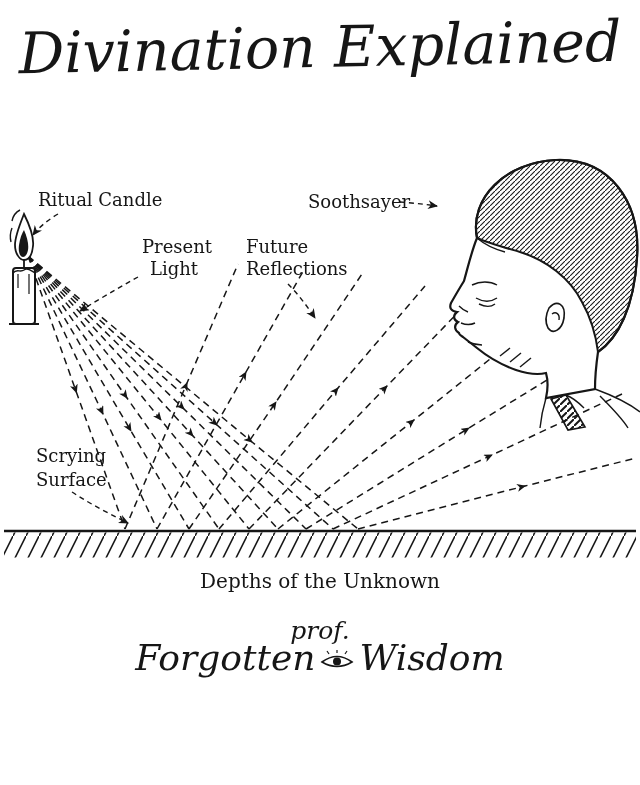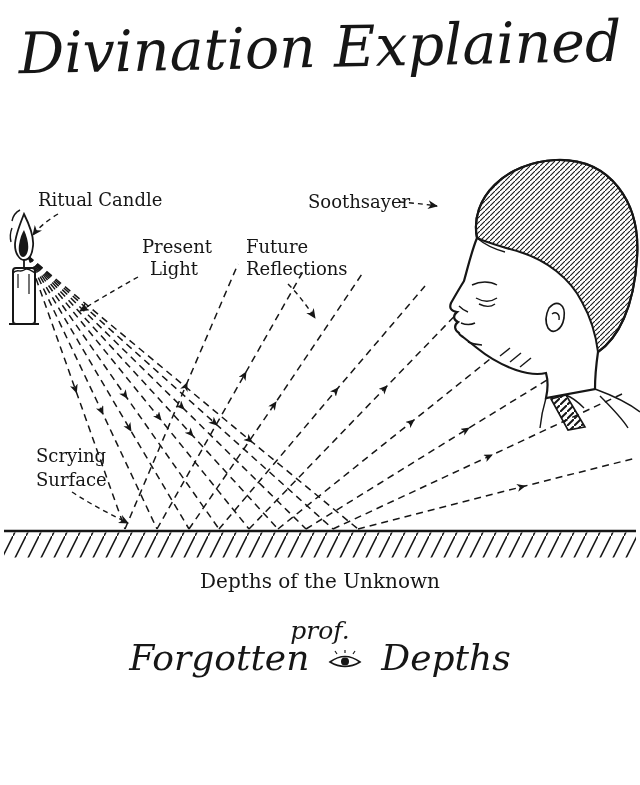--- a/index.html
+++ b/index.html
@@ -19,21 +19,21 @@
   .ray{stroke:#161616;stroke-width:1.5;fill:none;stroke-dasharray:7 5;marker-mid:url(#arrowMid)}
   .ptr{stroke:#161616;stroke-width:1.4;fill:none;stroke-dasharray:5 4;marker-end:url(#arrowEnd)}
   .outline{stroke:#161616;stroke-width:2.2;fill:#ffffff}
   .thin{stroke:#161616;stroke-width:1.4;fill:none}
   .sig{
     position:absolute;top:616px;left:0;width:640px;text-align:center;
     font-style:italic;color:#161616;
   }
   .sig-prof{font-size:25px;margin-bottom:-8px}
   .sig-name{font-size:49px;letter-spacing:2px;line-height:1.1}
-  .sig-wisdom{font-size:36px;display:flex;justify-content:center;align-items:center;gap:18px;margin-top:-2px}
+  .sig-wisdom{font-size:36px;display:flex;justify-content:center;align-items:center;gap:4px;margin-top:-2px}
   .eye-wrap{display:inline-block;position:relative;top:2px}
 </style>
 </head>
 <body>
 
 <div class="title">Divination Explained</div>
 
 <svg class="diagram" width="640" height="470" viewBox="0 0 640 470" xmlns="http://www.w3.org/2000/svg">
   <defs>
     <marker id="arrowEnd" markerUnits="userSpaceOnUse" markerWidth="11" markerHeight="10" refX="9" refY="4.5" orient="auto">
@@ -152,15 +152,15 @@
     <span>Forgotten</span>
     <span class="eye-wrap">
       <svg width="36" height="22" viewBox="0 0 36 22">
         <path d="M3,12 Q18,1 33,12 Q18,21 3,12 Z" fill="none" stroke="#161616" stroke-width="1.6"></path>
         <circle cx="18" cy="11.5" r="4" fill="#161616"></circle>
         <line x1="10" y1="4" x2="8" y2="1" stroke="#161616" stroke-width="1.2"></line>
         <line x1="18" y1="3" x2="18" y2="0" stroke="#161616" stroke-width="1.2"></line>
         <line x1="26" y1="4" x2="28" y2="1" stroke="#161616" stroke-width="1.2"></line>
       </svg>
     </span>
-    <span>Depths</span>
+    <span>Wisdom</span>
   </div>
 </div>
 
 </body></html>

